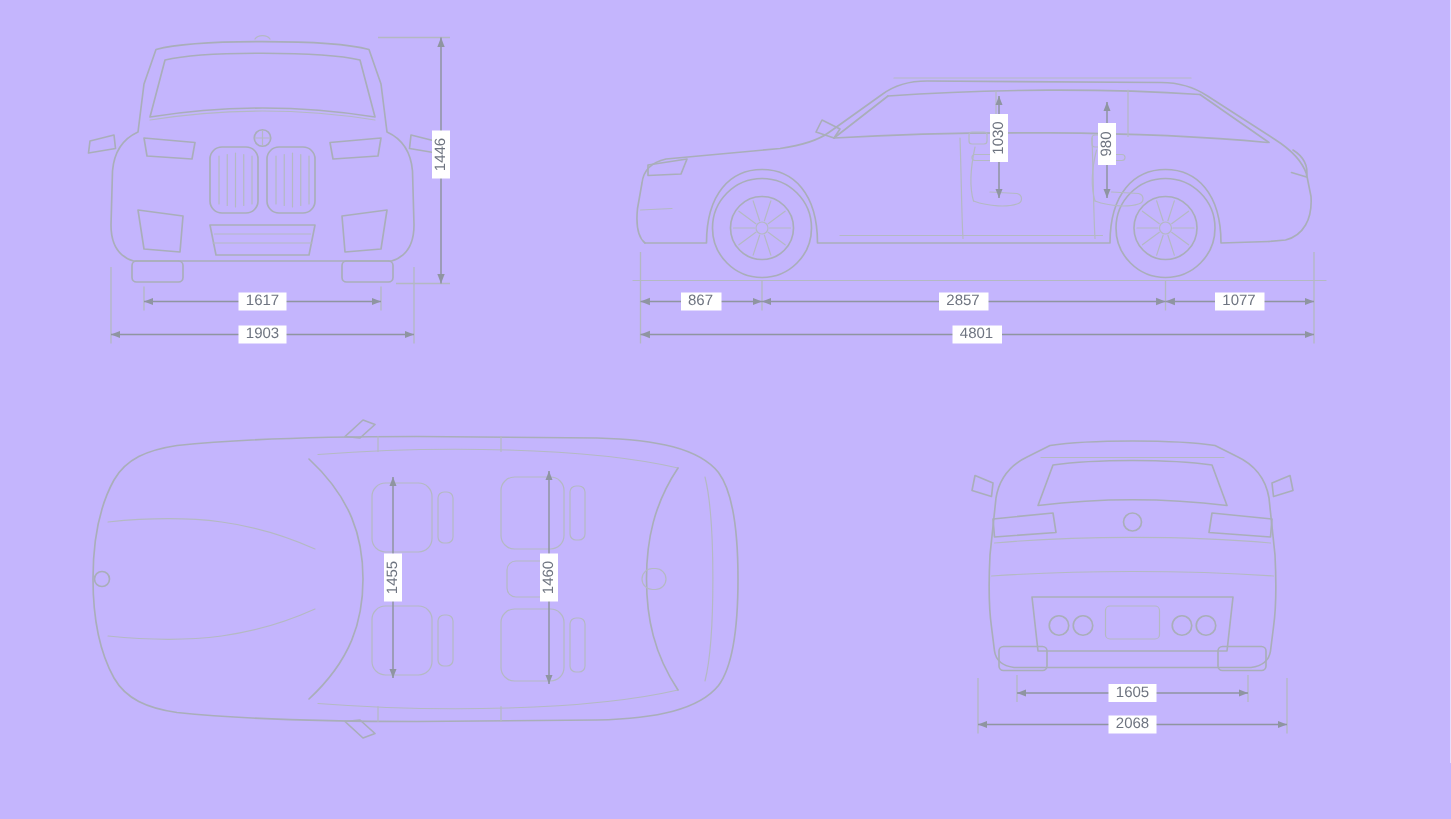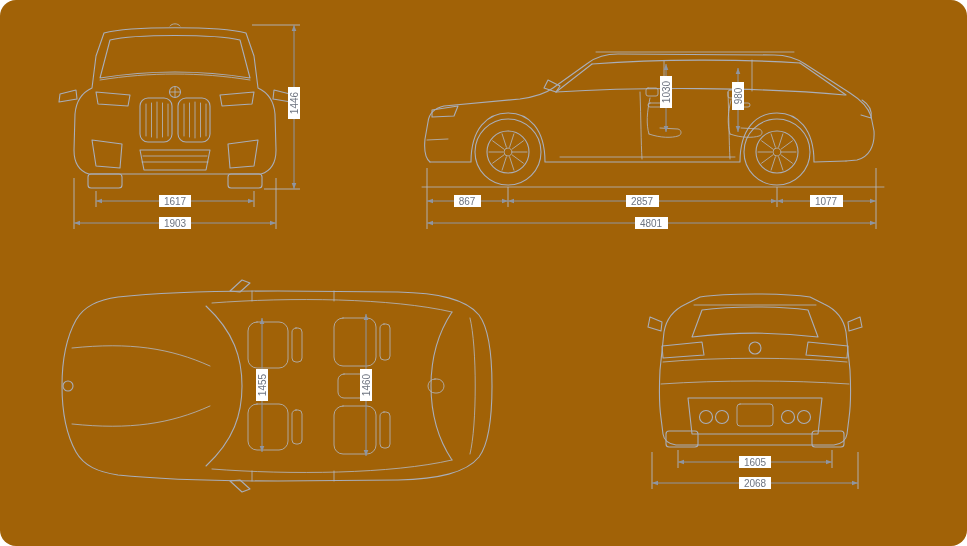--- a/index.html
+++ b/index.html
@@ -1,17 +1,17 @@
 <!DOCTYPE html>
 <html><head>
 <meta charset="utf-8">
 <style>
   html,body{margin:0;padding:0;background:#ffffff;}
-  #stage{position:relative;width:967px;height:546px;background:#a16207;overflow:hidden;
-         font-family:"Liberation Sans",sans-serif;border-radius:16px;}
+  #stage{position:relative;width:967px;height:546px;background:#c4b5fd;overflow:hidden;
+         font-family:"Liberation Sans",sans-serif;}
   svg{display:block;}
   .car{fill:none;stroke:#a9aeb9;stroke-width:1.1;stroke-linejoin:round;stroke-linecap:round;}
   .thin{fill:none;stroke:#b4b9c3;stroke-width:0.8;stroke-linecap:round;}
   .dim{fill:none;stroke:#8f95a1;stroke-width:1;}
   .ext{fill:none;stroke:#b3b8c2;stroke-width:0.9;}
   .lbl-bg{fill:#ffffff;}
   text.dim-label{font-family:"Liberation Sans",sans-serif;font-size:10px;fill:#6e7480;
                  text-anchor:middle;}
 </style>
 </head>

